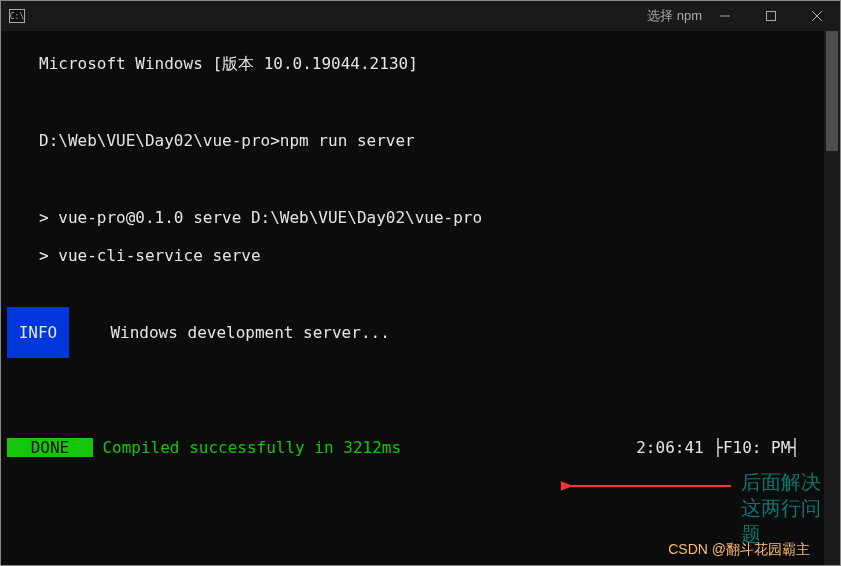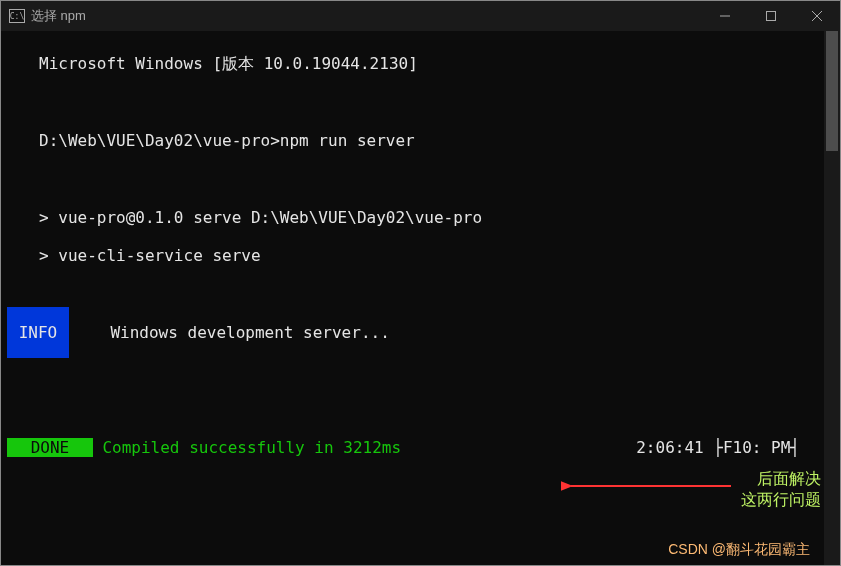--- a/index.html
+++ b/index.html
@@ -29,21 +29,21 @@
       border: 1px solid #aaa;
       display: inline-flex;
       align-items: center;
       justify-content: center;
       font-size: 8px;
       margin-right: 6px;
       font-family: monospace;
       color: #aaa;
       background: #111;
     }
-    .titlebar-title { flex: 1; }
+    .titlebar-title { flex: 1; text-align: right; }
     .titlebar-controls { display: flex; height: 100%; }
     .titlebar-btn {
       width: 46px;
       height: 100%;
       display: flex;
       align-items: center;
       justify-content: center;
       color: #aaa;
       font-size: 14px;
     }
@@ -85,25 +85,24 @@
     .scrollbar-thumb {
       position: absolute;
       top: 0;
       left: 2px;
       right: 2px;
       height: 120px;
       background: #4d4d4d;
     }
     .annotation {
       position: absolute;
-      color: #bef264;
+      color: #0f766e;
       font-family: "Microsoft YaHei", sans-serif;
-      font-size: 16px;
+      font-size: 20px;
       line-height: 1.3;
-      text-align: right;
     }
     .arrow {
       position: absolute;
       pointer-events: none;
     }
     .watermark {
       position: absolute;
       bottom: 6px;
       right: 30px;
       color: #fdba74;

